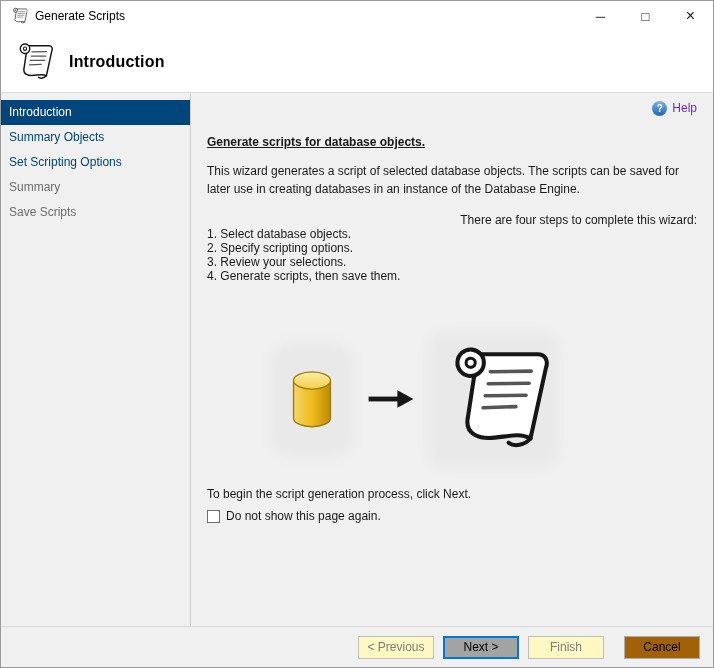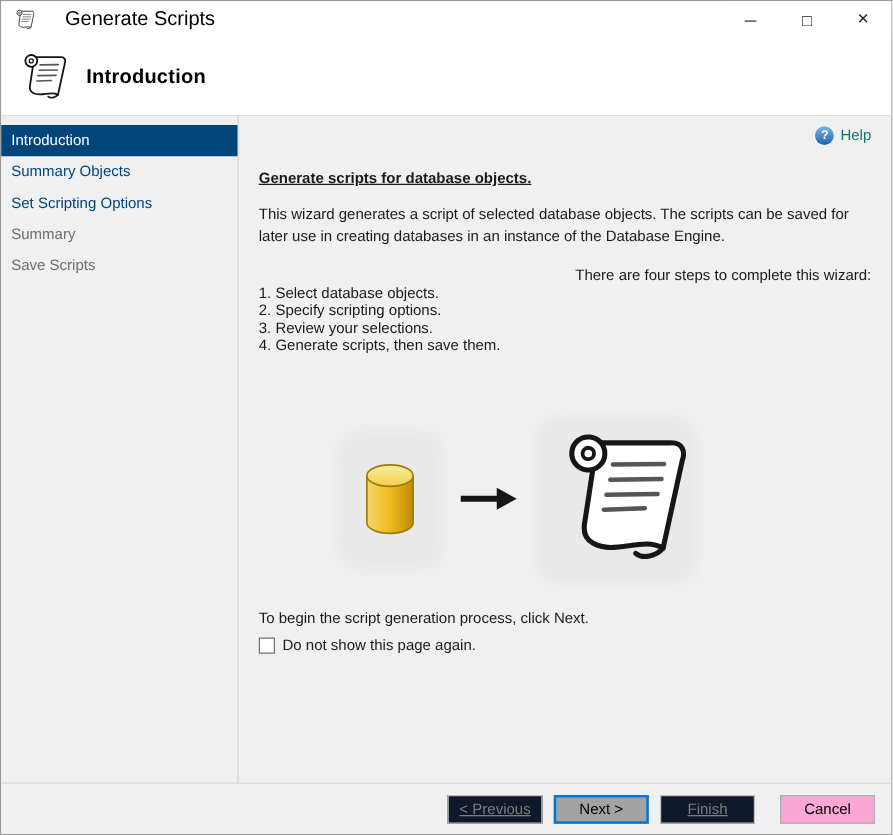--- a/index.html
+++ b/index.html
@@ -16,21 +16,21 @@
     background:#f0f0f0;
     border:1px solid #9b9b9b;
   }
   
   .titlebar {
     height:30px; background:#ffffff;
     display:flex; align-items:center;
     padding-left:9px; flex:0 0 auto;
   }
   .titlebar .title-icon { width:18px; height:18px; display:inline-flex; }
-  .titlebar .title-text { margin-left:24px; font-size:16px; color:#000; }
+  .titlebar .title-text { margin-left:7px; font-size:12px; color:#000; }
   .win-controls { margin-left:auto; display:flex; height:100%; }
   .win-btn {
     width:45px; height:100%;
     display:flex; align-items:center; justify-content:center;
     font-size:13px; color:#222; cursor:default; background:#fff;
   }
   .win-btn.close { font-size:16px; }
   
   .header {
     height:62px; background:#ffffff;
@@ -64,21 +64,21 @@
   .help-row {
     display:flex; justify-content:flex-end; align-items:center;
     height:18px; gap:5px;
   }
   .help-glyph {
     width:15px; height:15px; border-radius:50%;
     background:linear-gradient(#7db3e8,#1f63b5);
     color:#fff; font-weight:bold; font-size:10px;
     display:flex; align-items:center; justify-content:center;
   }
-  .help-link { color:#0f766e; text-decoration:none; cursor:pointer; }
+  .help-link { color:#6d28d9; text-decoration:none; cursor:pointer; }
   .content-heading { font-weight:bold; margin-top:18px; font-size:12px;text-decoration:underline; }
   .para { margin-top:13px; line-height:1.5; max-width:486px; }
   .steps-intro { margin-top:15px;text-align:right; }
   .step { margin-top:0; }
   
   .illustration {
     margin-top:54px; margin-left:72px;
     display:flex; align-items:center; gap:22px;
     height:126px;
   }
@@ -98,24 +98,24 @@
   
   .footer {
     height:41px; flex:0 0 auto;
     background:#f0f0f0; border-top:1px solid #d9d9d9;
     display:flex; align-items:center; justify-content:flex-end;
     padding-right:13px; gap:9px;
   }
   .btn {
     width:76px; height:23px;
     font-family:inherit; font-size:12px;
-    background:#f9a8d4; border:1px solid #adadad;
+    background:#a16207; border:1px solid #adadad;
     color:#000; cursor:default;
   }
-  .btn.disabled { background:#0f172a; border-color:#bfbfbf; color:#7d7d7d;text-decoration:underline; }
+  .btn.disabled { background:#fef9c3; border-color:#bfbfbf; color:#7d7d7d; }
   .btn.default-btn { border:2px solid #0078d7; background:#a3a3a3; }
   .btn.cancel { margin-left:11px; }
 </style>
 </head>
 <body>
 
 <svg width="0" height="0" style="position:absolute" aria-hidden="true">
   <defs>
     <symbol id="sym-scroll" viewBox="0 0 110 115">
       <g transform="rotate(5 55 57)">

